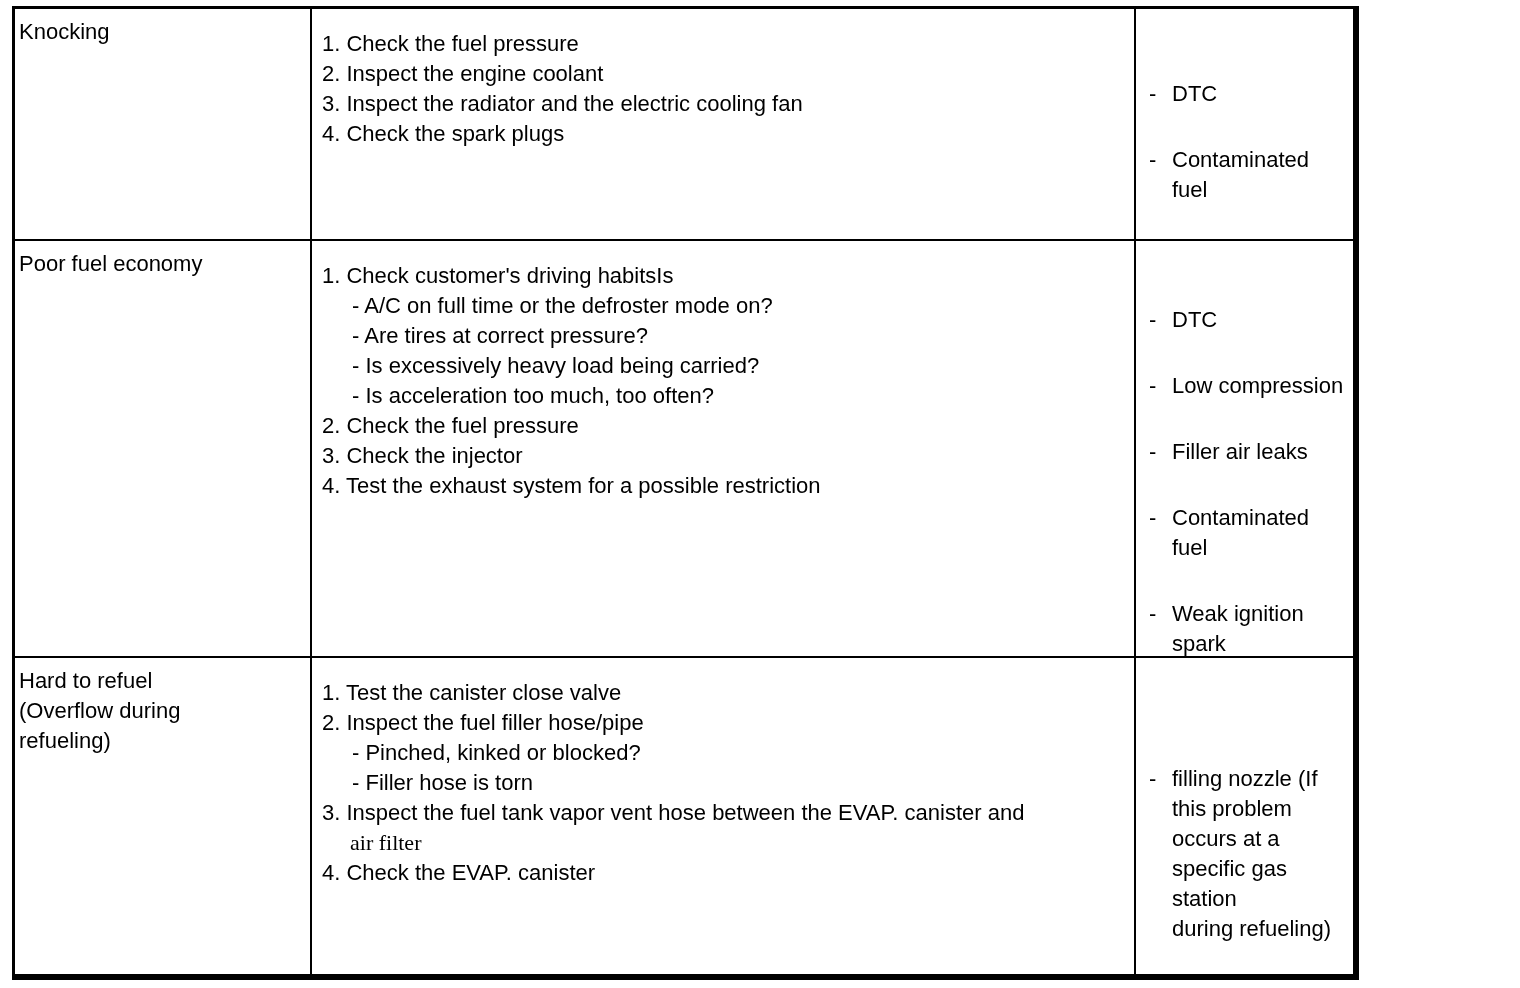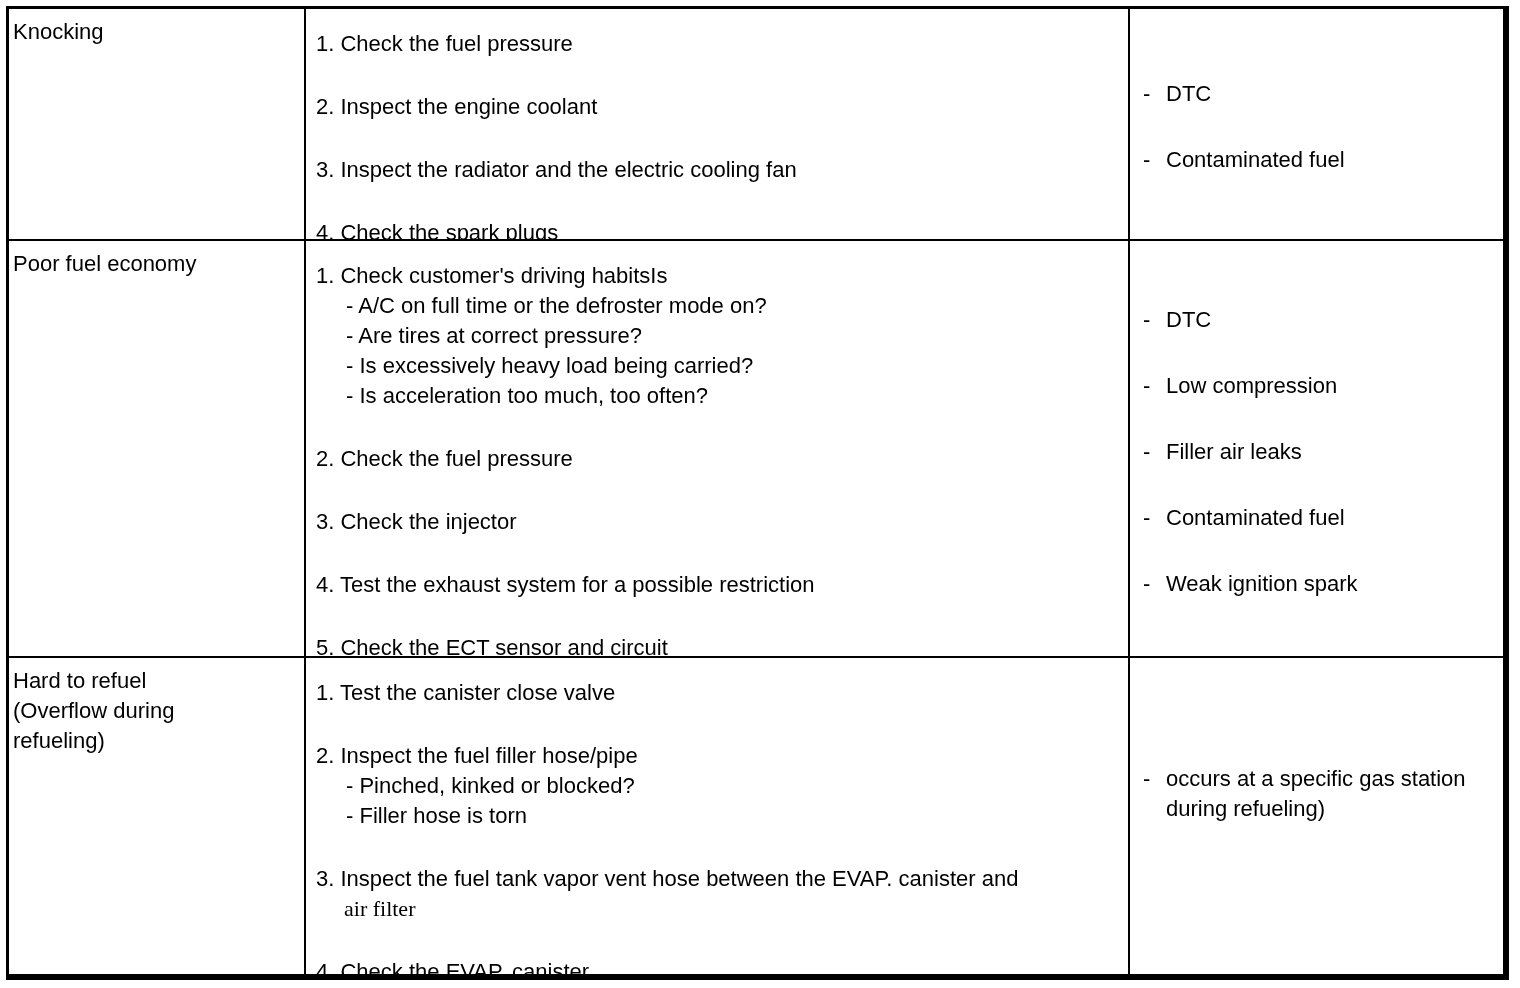--- a/index.html
+++ b/index.html
@@ -12,44 +12,44 @@
     height: 988px;
     position: relative;
     font-family: "Liberation Sans", sans-serif;
     font-size: 22px;
     line-height: 30px;
     color: #000000;
     -webkit-font-smoothing: antialiased;
   }
   .ttable {
     position: absolute;
-    left: 6px;
+    left: 12px;
     top: 6px;
-    width: 1503px;
+    width: 1347px;
     height: 974px;
     box-sizing: border-box;
     border: solid #000;
     border-width: 3px 6px 6px 3px;
     display: grid;
     grid-template-columns: 297px 824px 1fr;
     grid-template-rows: 230px 417px 1fr;
     background: #fff;
   }
   .cell {
     box-sizing: border-box;
     overflow: hidden;
   }
   .c1 { border-right: 2px solid #000; padding: 8px 6px 0 4px; }
   .c2 { border-right: 2px solid #000; padding: 8px 10px 0 10px; }
   .c3 { padding: 0 8px 0 13px; }
   .rowline { border-top: 2px solid #000; }
   .c3.pr1 { padding-top: 70px; }
   .c3.pr2 { padding-top: 64px; }
   .c3.pr3 { padding-top: 106px; }
-  .step { margin-top: 33px; }
+  .step { }
   .step:first-child { margin-top: 12px; }
   .sub  { padding-left: 30px; }
   .cont { padding-left: 28px; font-family: Liberation Serif, serif; }
   .cause { display: flex; margin-top: 36px; }
   .cause:first-child { margin-top: 0; }
   .cause .dash { width: 23px; flex: none; }
   .symptom-line { white-space: nowrap; }
 </style>
 </head>
 <body>
@@ -83,21 +83,20 @@
     </div>
     <div class="cell c2 rowline">
       <div class="step">1. Check customer's driving habitsIs</div>
       <div class="sub">- A/C on full time or the defroster mode on?</div>
       <div class="sub">- Are tires at correct pressure?</div>
       <div class="sub">- Is excessively heavy load being carried?</div>
       <div class="sub">- Is acceleration too much, too often?</div>
       <div class="step">2. Check the fuel pressure</div>
       <div class="step">3. Check the injector</div>
       <div class="step">4. Test the exhaust system for a possible restriction</div>
-      <div class="step">5. Check the ECT sensor and circuit</div>
     </div>
     <div class="cell c3 pr2 rowline">
       <div class="cause">
         <span class="dash">-</span>
         <div class="cause-lines">
           <div class="cause-line">DTC</div>
         </div>
       </div>
       <div class="cause">
         <span class="dash">-</span>
@@ -135,18 +134,19 @@
       <div class="sub">- Pinched, kinked or blocked?</div>
       <div class="sub">- Filler hose is torn</div>
       <div class="step">3. Inspect the fuel tank vapor vent hose between the EVAP. canister and</div>
       <div class="cont">air filter</div>
       <div class="step">4. Check the EVAP. canister</div>
     </div>
     <div class="cell c3 pr3 rowline">
       <div class="cause">
         <span class="dash">-</span>
         <div class="cause-lines">
+          <div class="cause-line">filling nozzle (If this problem</div>
           <div class="cause-line">occurs at a specific gas station</div>
           <div class="cause-line">during refueling)</div>
         </div>
       </div>
     </div>
   </div>
 
 </body></html>

